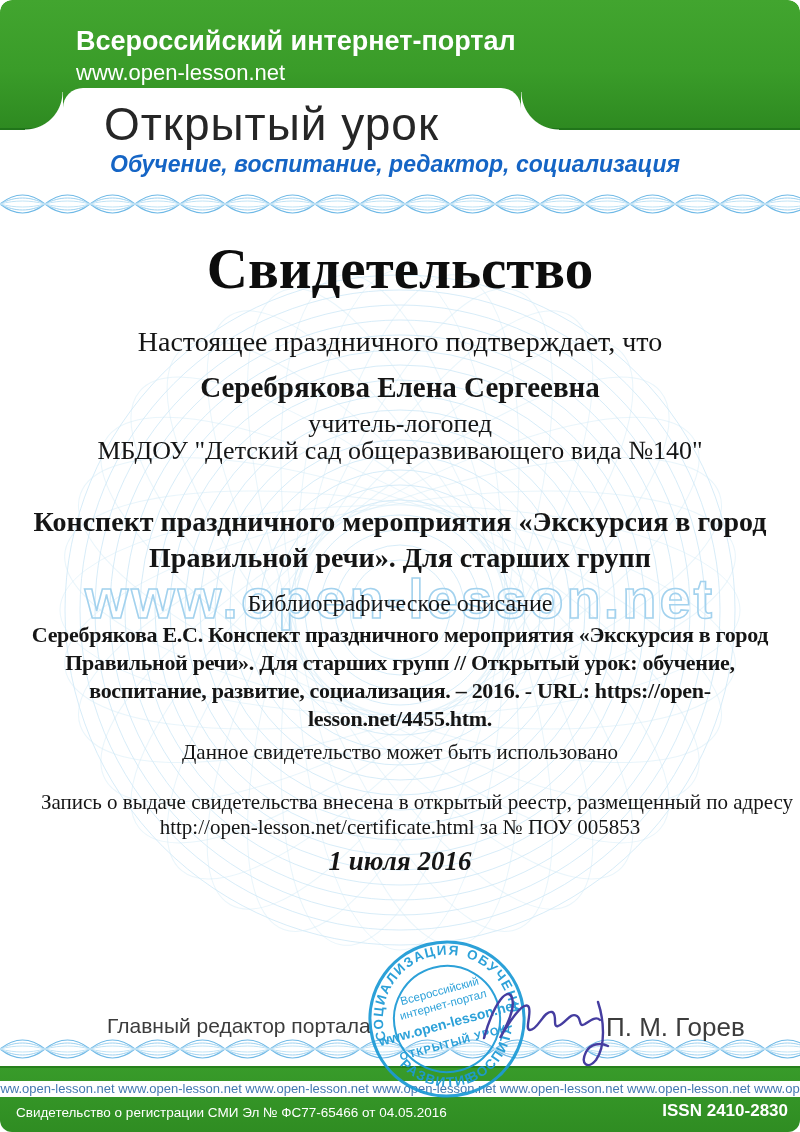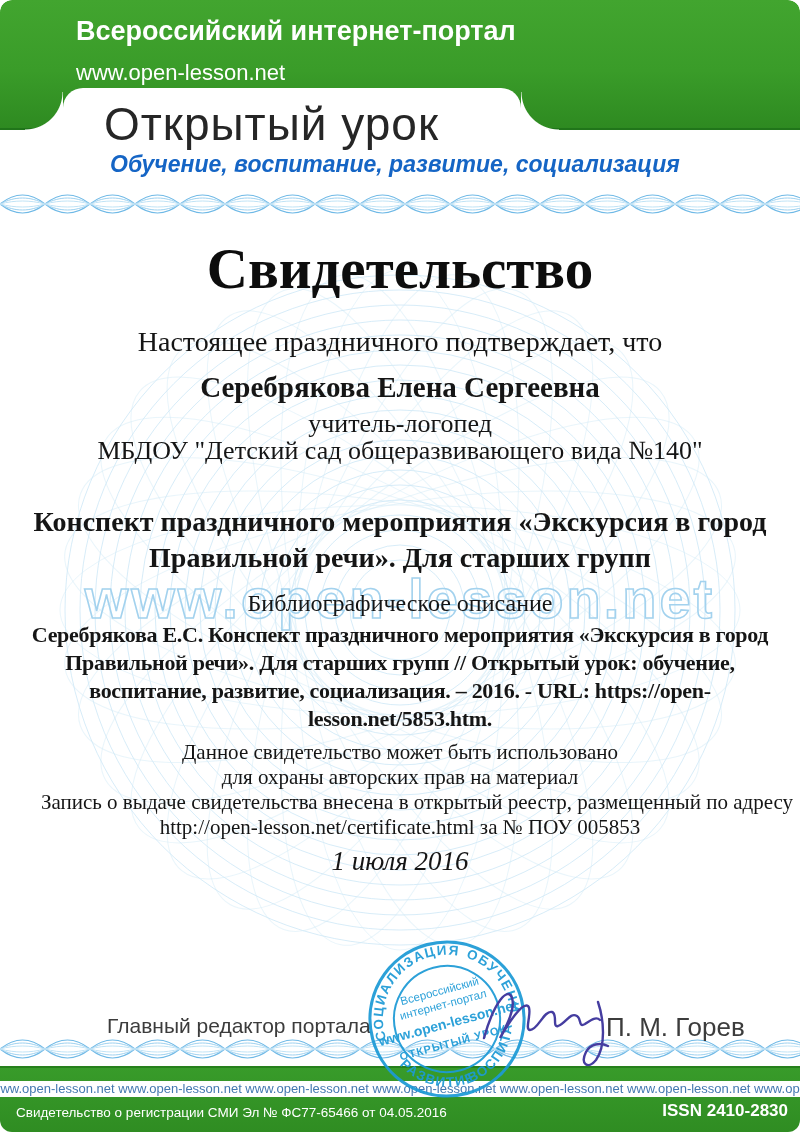--- a/index.html
+++ b/index.html
@@ -3,21 +3,21 @@
 <meta charset="utf-8">
 <style>
   html,body{margin:0;padding:0;background:#ffffff;}
   .page{position:relative;width:800px;height:1132px;background:#fff;overflow:hidden;
         border-radius:12px;font-family:"Liberation Serif",serif;color:#151515;}
 
   
   .hdr{position:absolute;left:0;top:0;width:800px;height:128px;
        background:linear-gradient(180deg,#42a52f 0%,#3a9c29 55%,#2e8a21 100%);
        border-bottom:2px solid #20751a;border-radius:12px 12px 0 0;z-index:3;}
-  .portal-title{position:absolute;left:76px;top:16px;z-index:4;color:#fff;
+  .portal-title{position:absolute;left:76px;top:26px;z-index:4;color:#fff;
        font-family:"Liberation Sans",sans-serif;font-weight:bold;font-size:27px;text-align:right;}
   .portal-url{position:absolute;left:76px;top:60px;z-index:4;color:#fff;
        font-family:"Liberation Sans",sans-serif;font-size:22px;}
   .tab{position:absolute;left:63px;top:88px;width:458px;height:44px;background:#fff;
        border-radius:20px 20px 0 0;z-index:4;}
   .fil-l{position:absolute;left:25px;top:92px;width:38px;height:40px;z-index:4;
        background:radial-gradient(circle 38px at 0% 0%,transparent 0 37px,#fff 38px);}
   .fil-r{position:absolute;left:521px;top:92px;width:38px;height:40px;z-index:4;
        background:radial-gradient(circle 38px at 100% 0%,transparent 0 37px,#fff 38px);}
   .tab-title{position:absolute;left:104px;top:97px;z-index:5;color:#262626;
@@ -42,21 +42,21 @@
   .confirm{top:326px;font-size:28px;}
   .name{top:371px;font-size:29px;font-weight:bold;}
   .role{top:409px;font-size:26px;}
   .org{top:436px;font-size:26px;}
   .pub{top:471px;font-size:26px;}
   .work{top:504px;left:30px;width:740px;font-size:28px;font-weight:bold;line-height:36px;}
   .blabel{top:590px;font-size:24px;}
   .btext{top:621px;left:25px;width:750px;font-size:22px;font-weight:bold;line-height:28px;letter-spacing:-0.3px;}
   .note{font-size:21px;white-space:nowrap;}
   .n1{top:740px;} .n2{top:765px;} .n3{top:790px;padding-left:17px;} .n4{top:815px;}
-  .date{top:846px;font-size:27px;font-style:italic;}
+  .date{top:846px;font-size:27px;font-style:italic;font-weight:bold;}
 
   
   .editor{position:absolute;left:107px;top:1014px;z-index:2;color:#3c3c3c;
       font-family:"Liberation Sans",sans-serif;font-size:21px;}
   .gorev{position:absolute;left:606px;top:1012px;z-index:2;color:#3c3c3c;
       font-family:"Liberation Sans",sans-serif;font-size:26px;}
   .stamp{position:absolute;left:360px;top:932px;z-index:6;opacity:.93;}
   .stamp text{fill:#1d9ad6;font-family:"Liberation Sans",sans-serif;}
   .stamp .ring{font-size:13.5px;font-weight:bold;letter-spacing:1.5px;}
   .stamp .s-sm{font-size:11.5px;text-anchor:middle;}
@@ -137,36 +137,35 @@
 
   <div class="wm">www.open-lesson.net</div>
 
   <div class="hdr"></div>
   <div class="portal-title">Всероссийский интернет-портал</div>
   <div class="portal-url">www.open-lesson.net</div>
   <div class="fil-l"></div>
   <div class="tab"></div>
   <div class="fil-r"></div>
   <div class="tab-title">Открытый урок</div>
-  <div class="tab-tagline">Обучение, воспитание, развитие, социализация</div>
+  <div class="tab-tagline">Обучение, воспитание, редактор, социализация</div>
 
   <svg class="band band-top" width="800" height="26">
     <rect width="800" height="26" fill="url(#gwave)"></rect>
   </svg>
 
   <div class="txt cert-title">Свидетельство</div>
   <div class="txt confirm">Настоящее праздничного подтверждает, что</div>
   <div class="txt name">Серебрякова Елена Сергеевна</div>
   <div class="txt role">учитель-логопед</div>
   <div class="txt org">МБДОУ "Детский сад общеразвивающего вида №140"</div>
   <div class="txt work">Конспект праздничного мероприятия «Экскурсия в город Правильной речи». Для старших групп</div>
   <div class="txt blabel">Библиографическое описание</div>
-  <div class="txt btext">Серебрякова Е.С. Конспект праздничного мероприятия «Экскурсия в город Правильной речи». Для старших групп // Открытый урок: обучение, воспитание, развитие, социализация. – 2016. - URL: https://open-lesson.net/5853.htm.</div>
+  <div class="txt btext">Серебрякова Е.С. Конспект праздничного мероприятия «Экскурсия в город Правильной речи». Для старших групп // Открытый урок: обучение, воспитание, развитие, социализация. – 2016. - URL: https://open-lesson.net/4455.htm.</div>
   <div class="txt note n1">Данное свидетельство может быть использовано</div>
-  <div class="txt note n2">для охраны авторских прав на материал</div>
   <div class="txt note n3">Запись о выдаче свидетельства внесена в открытый реестр, размещенный по адресу</div>
   <div class="txt note n4">http://open-lesson.net/certificate.html за № ПОУ 005853</div>
   <div class="txt date">1 июля 2016</div>
 
   <svg class="band band-bottom" width="800" height="27">
     <rect width="800" height="27" fill="url(#gwave)"></rect>
   </svg>
 
   <div class="editor">Главный редактор портала</div>
   <div class="gorev">П. М. Горев</div>

